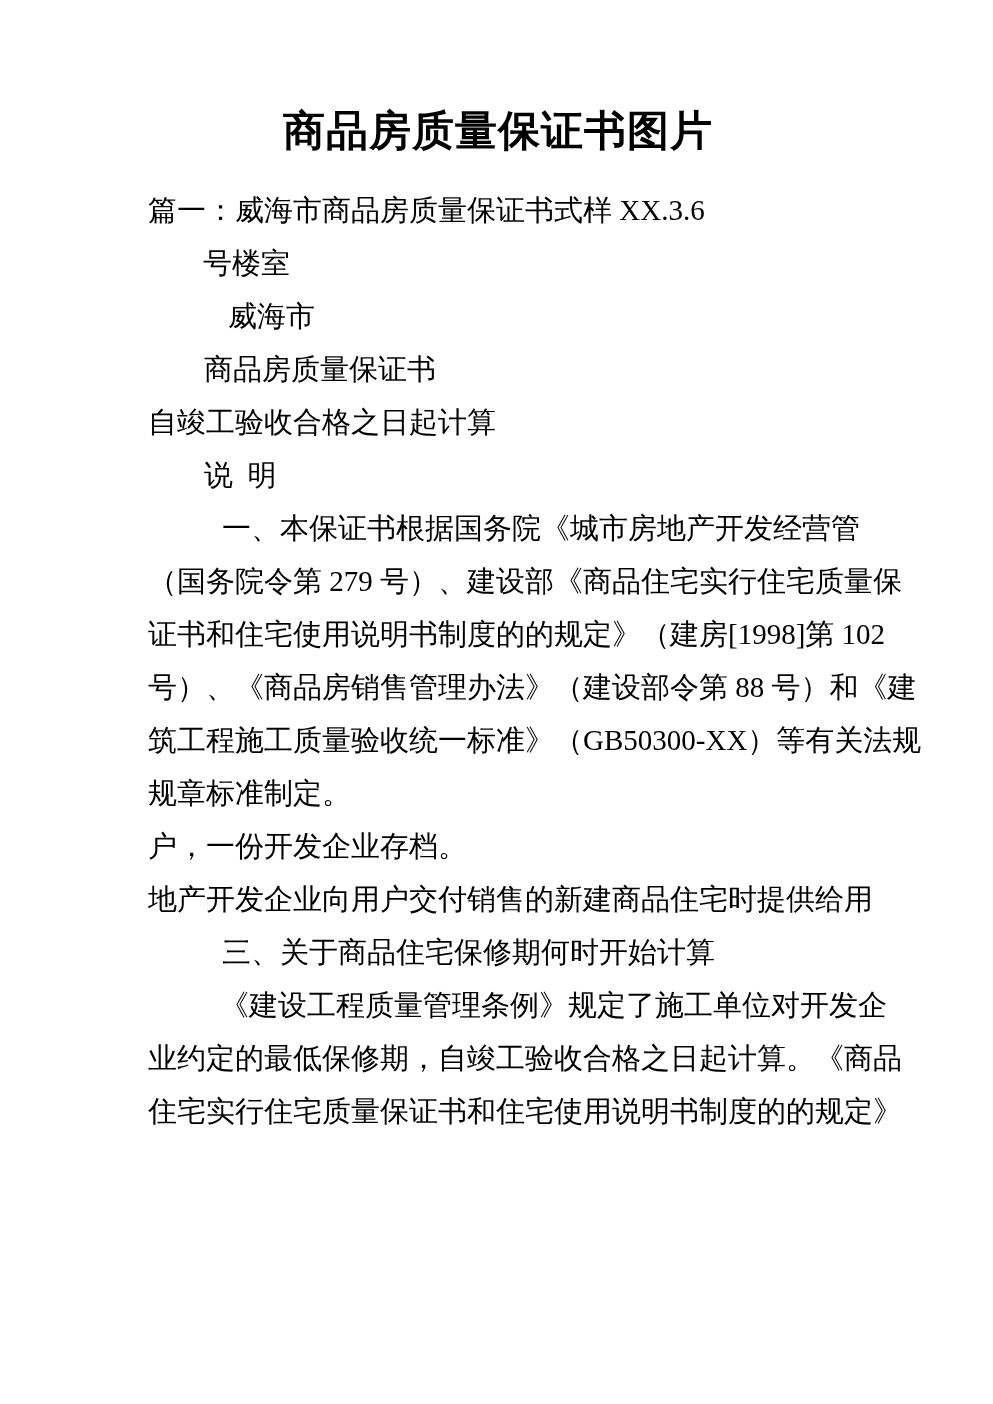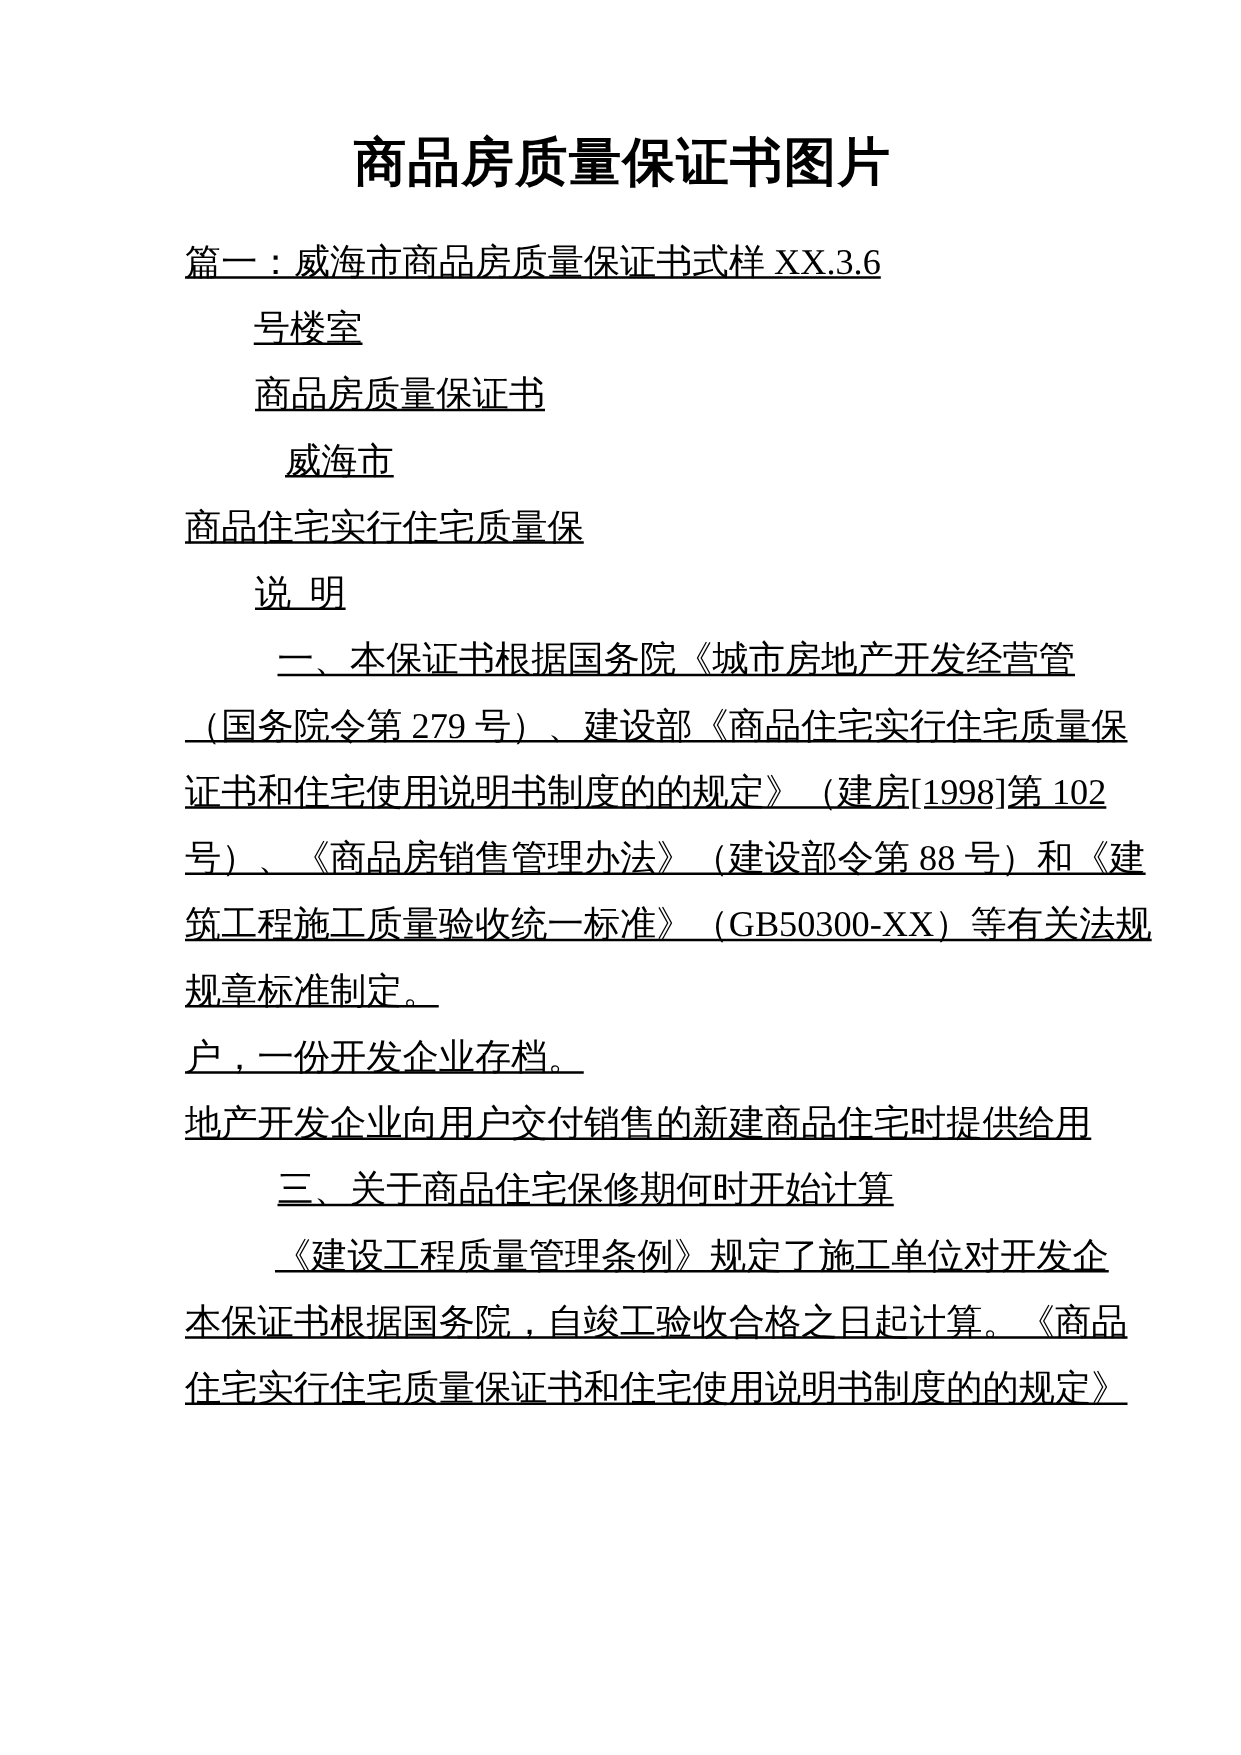--- a/index.html
+++ b/index.html
@@ -22,47 +22,46 @@
     margin: 0 0 22px 0;
     font-size: 42px;
     font-weight: 700;
     line-height: 62px;
     text-align: center;
     letter-spacing: 1px;
     white-space: pre;
   }
   .doc-body {
     width: 700px;
-    text-decoration: underline;
   }
   .line {
     font-size: 29px;
     line-height: 53px;
     white-space: pre;
     letter-spacing: 0px;
   }
 </style>
 </head>
 <body>
 
 <div class="page">
   <h1 class="title">商品房质量保证书图片</h1>
   <div class="doc-body">
       <div class="line" style="padding-left: 0px;">篇一：威海市商品房质量保证书式样 XX.3.6</div>
       <div class="line" style="padding-left: 55px;">号楼室</div>
+      <div class="line" style="padding-left: 80px;">威海市</div>
       <div class="line" style="padding-left: 56px;">商品房质量保证书</div>
-      <div class="line" style="padding-left: 80px;">威海市</div>
-      <div class="line" style="padding-left: 0px;">商品住宅实行住宅质量保</div>
+      <div class="line" style="padding-left: 0px;">自竣工验收合格之日起计算</div>
       <div class="line" style="padding-left: 56px;">说  明</div>
       <div class="line" style="padding-left: 74px;">一、本保证书根据国务院《城市房地产开发经营管</div>
       <div class="line" style="padding-left: 0px;">（国务院令第 279 号）、建设部《商品住宅实行住宅质量保</div>
       <div class="line" style="padding-left: 0px;">证书和住宅使用说明书制度的的规定》（建房[1998]第 102</div>
       <div class="line" style="padding-left: 0px;">号）、《商品房销售管理办法》（建设部令第 88 号）和《建</div>
       <div class="line" style="padding-left: 0px;">筑工程施工质量验收统一标准》（GB50300-XX）等有关法规</div>
       <div class="line" style="padding-left: 0px;">规章标准制定。</div>
       <div class="line" style="padding-left: 0px;">户，一份开发企业存档。</div>
       <div class="line" style="padding-left: 0px;">地产开发企业向用户交付销售的新建商品住宅时提供给用</div>
       <div class="line" style="padding-left: 74px;">三、关于商品住宅保修期何时开始计算</div>
       <div class="line" style="padding-left: 72px;">《建设工程质量管理条例》规定了施工单位对开发企</div>
-      <div class="line" style="padding-left: 0px;">本保证书根据国务院，自竣工验收合格之日起计算。《商品</div>
+      <div class="line" style="padding-left: 0px;">业约定的最低保修期，自竣工验收合格之日起计算。《商品</div>
       <div class="line" style="padding-left: 0px;">住宅实行住宅质量保证书和住宅使用说明书制度的的规定》</div>
     </div>
 </div>
 
 </body></html>

